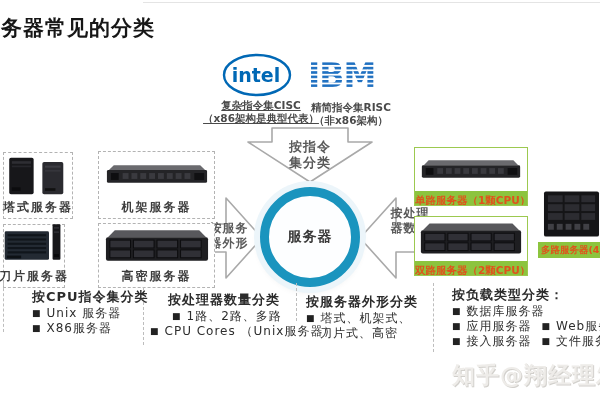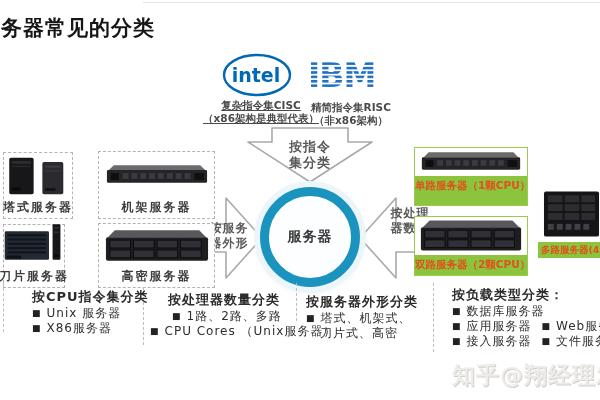--- a/index.html
+++ b/index.html
@@ -39,21 +39,21 @@
   .dash-box .img{flex:1;display:flex;align-items:center;justify-content:center;width:100%;}
   .ff-label{font-size:12px;font-weight:600;color:#3d3d3d;letter-spacing:2px;line-height:16px;padding-bottom:3px;white-space:nowrap;}
   .box-tower{left:3px;top:152px;width:70px;height:67px;}
   .box-rack{left:98px;top:151px;width:117px;height:68px;font-family:Liberation Serif, serif;}
   .box-blade{left:3px;top:224px;width:62px;height:64px;}
   .box-dense{left:98px;top:223px;width:117px;height:65px;}
 
   
   .green-box{border:1px solid #9cc94f;background:#fff;box-sizing:border-box;display:flex;flex-direction:column;}
   .green-box .img{flex:1;display:flex;align-items:center;justify-content:center;}
-  .green-strip{background:#8cc43e;color:#e0521c;font-weight:bold;font-size:10.5px;text-align:center;line-height:18px;height:29px;white-space:nowrap;overflow:hidden;letter-spacing:0px;}
+  .green-strip{background:#8cc43e;color:#e0521c;font-weight:bold;font-size:10.5px;text-align:center;line-height:18px;height:14px;white-space:nowrap;overflow:hidden;letter-spacing:0px;}
   .box-single{left:414px;top:147px;width:114px;height:59px;}
   .box-dual{left:414px;top:216px;width:114px;height:60px;}
   .multi-img{left:543px;top:189px;width:57px;height:52px;display:flex;align-items:center;justify-content:center;}
   .multi-strip{left:538px;top:242px;width:100px;height:16px;background:#8cc43e;color:#e0521c;font-weight:bold;font-size:9.5px;line-height:16px;text-align:left;padding-left:3px;white-space:nowrap;}
 
   
   .sec-title{font-size:13px;font-weight:bold;color:#2c2c2c;letter-spacing:1px;white-space:nowrap;}
   .sec-item{font-size:12px;color:#2e2e2e;line-height:15px;white-space:nowrap;letter-spacing:1px;}
   .bullet::before{content:"■";font-size:9px;margin-right:5px;vertical-align:1px;color:#222;}
   .vsep{width:0;border-left:1px dashed #bdbdbd;}

